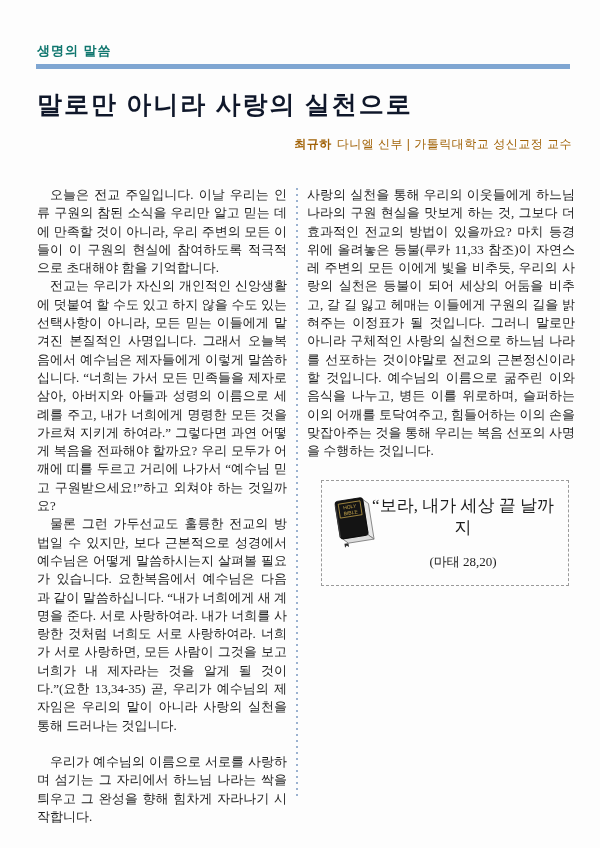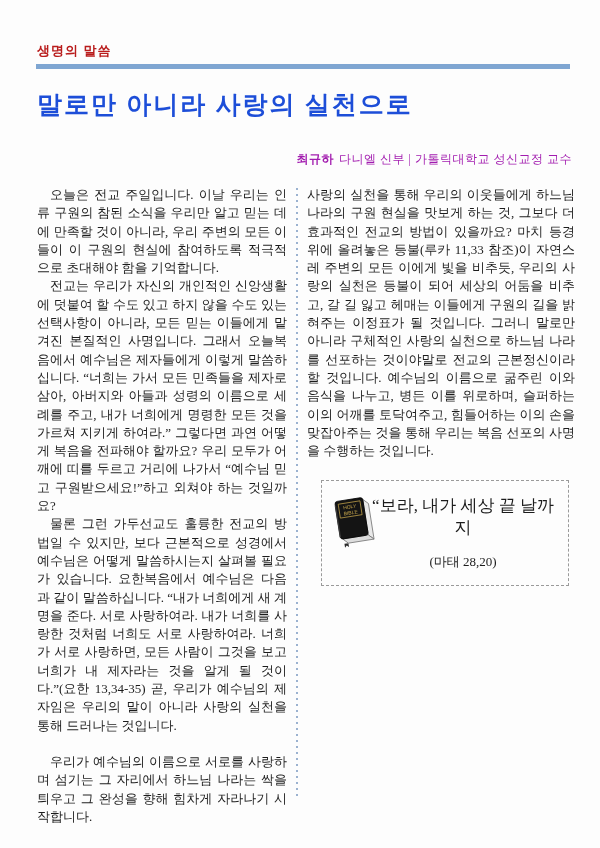--- a/index.html
+++ b/index.html
@@ -14,35 +14,35 @@
     background:#fdfdfd;
     position:relative;
     overflow:hidden;
     font-family:"Liberation Serif","DejaVu Serif",serif;
     color:var(--ink);
     -webkit-font-smoothing:antialiased;
   }
   .section-label{
     position:absolute;top:42px;left:37px;
     font-family:"Liberation Sans","DejaVu Sans",sans-serif;
-    font-size:13px;font-weight:bold;letter-spacing:1px;color:#b91c1c;
+    font-size:13px;font-weight:bold;letter-spacing:1px;color:#0f766e;
   }
   .accent-rule{
     position:absolute;top:64px;left:36px;width:534px;height:5px;
     background:var(--accent);
   }
   .article-title{
     position:absolute;top:88px;left:37px;width:520px;
-    font-size:25px;font-weight:600;letter-spacing:2px;color:#1d4ed8;
+    font-size:25px;font-weight:600;letter-spacing:2px;color:#0f172a;
     margin:0;
   }
   .byline{
-    position:absolute;top:151px;right:28px;
-    font-family:Liberation Serif, serif;
-    font-size:12px;color:#a21caf;letter-spacing:0.5px;
+    position:absolute;top:136px;right:28px;
+    font-family:Liberation Sans, sans-serif;
+    font-size:12px;color:#a16207;letter-spacing:0.5px;
   }
   .byline .name{font-weight:bold;margin-right:5px;}
   .body-columns{
     position:absolute;top:186px;left:37px;width:538px;bottom:20px;
     display:flex;
   }
   .col{
     font-size:13px;line-height:18.3px;
     text-align:justify;word-break:break-all;
   }

